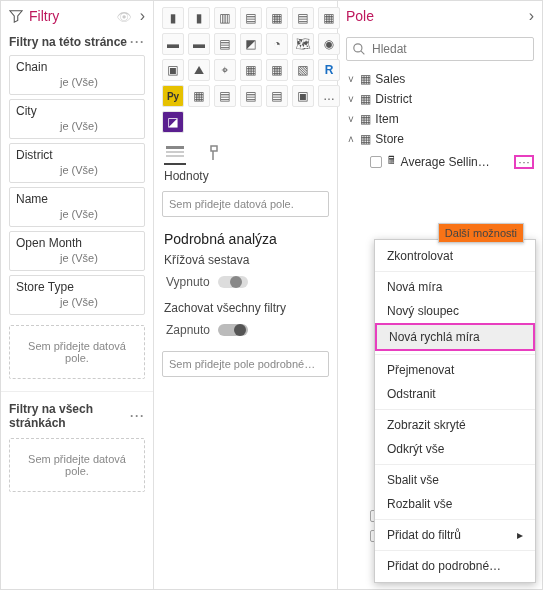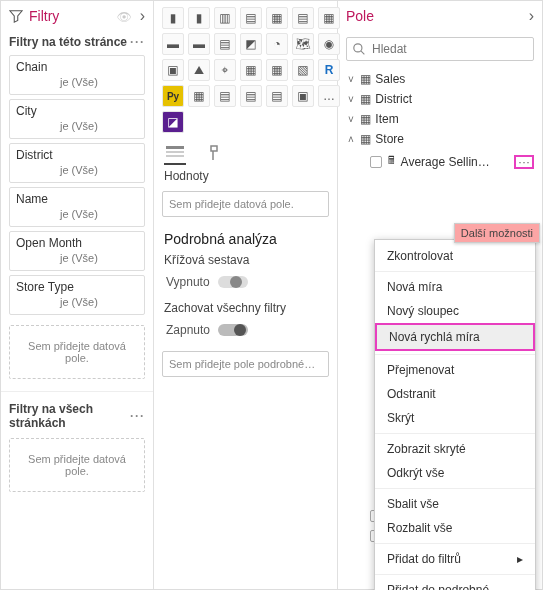--- a/index.html
+++ b/index.html
@@ -41,21 +41,21 @@
   .toggle.on .knob { left: 16px; background:#555; }
   .search-box { margin: 6px 8px; border:1px solid #ccc; border-radius:2px; display:flex; align-items:center; padding:4px 6px; gap:6px; }
   .search-box input { border:none; outline:none; font-size:12px; flex:1; background:transparent; }
   .tree { padding: 2px 4px; font-size: 12px; color:#333; }
   .tree-row { display:flex; align-items:center; gap:4px; padding: 3px 4px; white-space:nowrap; }
   .tree-row .arrow { width:10px; text-align:center; color:#666; font-size:10px;}
   .tree-row .tbl-ic { color:#555; font-size:12px;}
   .cb { width:12px; height:12px; border:1px solid #aaa; border-radius:2px; flex-shrink:0;}
   .calc-ic::before { content:"🖩"; font-size:11px;}
   .more-btn { margin-left:auto; border:2px solid #e83ebf; color:#666; padding:0 2px; line-height:10px; font-size:12px;}
-  .tooltip { position:absolute; right:2px; top:222px; background:#fca5a5; border:1px solid #ccc; padding:3px 6px; font-size:11px; color:#444; box-shadow:0 1px 3px rgba(0,0,0,.2); z-index:30;}
+  .tooltip { position:absolute; right:18px; top:222px; background:#f97316; border:1px solid #ccc; padding:3px 6px; font-size:11px; color:#444; box-shadow:0 1px 3px rgba(0,0,0,.2); z-index:30;}
   .ctx-menu { position:absolute; right:6px; top:222px; width:162px; background:#fff; border:1px solid #ccc; box-shadow:0 2px 8px rgba(0,0,0,.25); z-index:20; padding:4px 0;}
   .ctx-item { padding:5px 12px; font-size:12px; color:#333; display:flex; align-items:center; justify-content:space-between;}
   .ctx-sep { border-top:1px solid #eee; margin:3px 0;}
   .ctx-item.hl { border:2px solid #e83ebf; background:#eee; }
   .field-row { display:flex; align-items:center; gap:6px; padding:3px 4px 3px 28px;}
 </style>
 </head>
 <body>
 
 <div class="app">
@@ -241,23 +241,20 @@
         <div class="ctx-item hl">
           <span>Nová rychlá míra</span>
         </div>
         <div class="ctx-sep"></div>
         <div class="ctx-item">
           <span>Přejmenovat</span>
         </div>
         <div class="ctx-item">
           <span>Odstranit</span>
         </div>
-        <div class="ctx-item">
-          <span>Skrýt</span>
-        </div>
         <div class="ctx-sep"></div>
         <div class="ctx-item">
           <span>Zobrazit skryté</span>
         </div>
         <div class="ctx-item">
           <span>Odkrýt vše</span>
         </div>
         <div class="ctx-sep"></div>
         <div class="ctx-item">
           <span>Sbalit vše</span>

